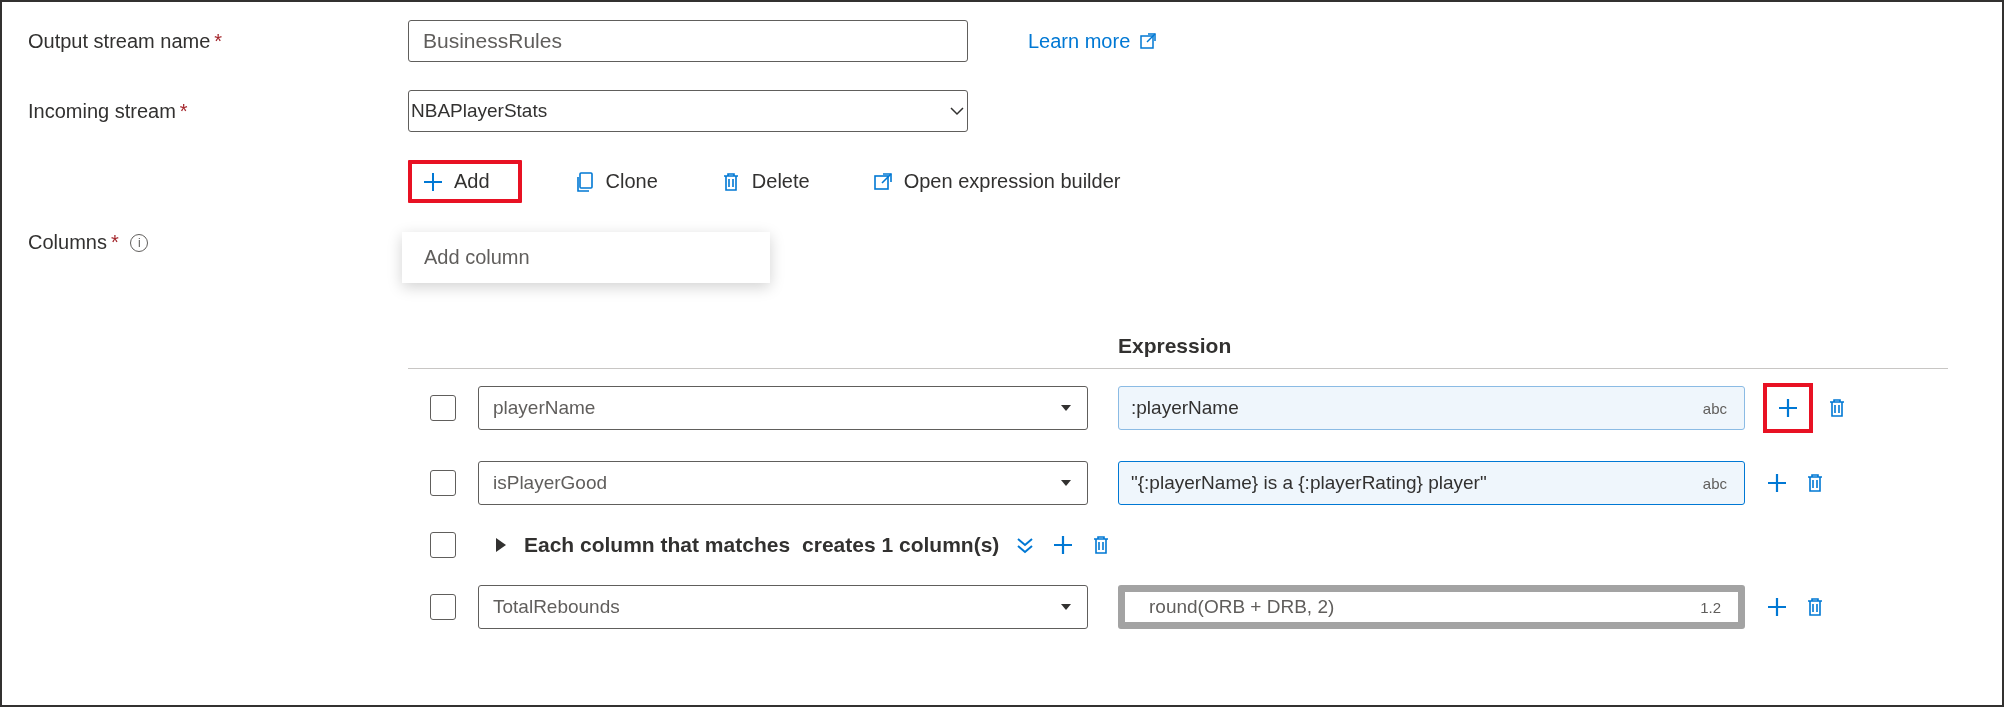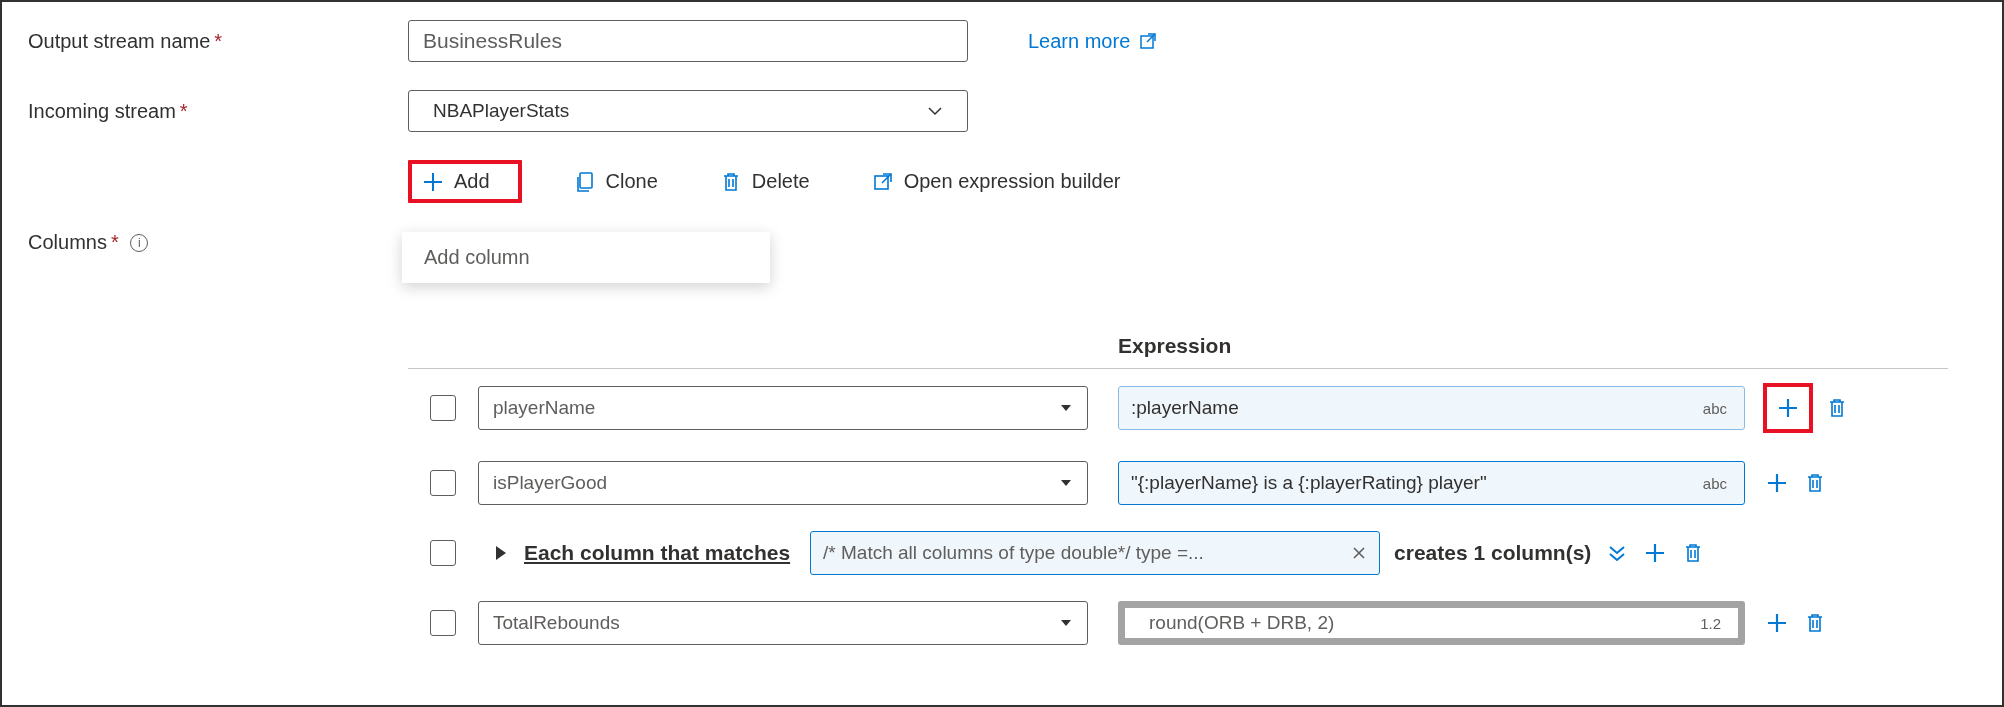--- a/index.html
+++ b/index.html
@@ -37,21 +37,21 @@
     padding: 0 14px;
     font-size: 21px;
     color: #605e5c;
     background: #fff;
   }
   .select-wrap {
     width: 560px;
     height: 42px;
     border: 1px solid #605e5c;
     border-radius: 3px;
-    padding: 0 24px;
+    padding: 0 2px;
     display: flex;
     align-items: center;
     justify-content: space-between;
     font-size: 19px;
     color: #323130;
     background: #fff;
   }
   .link {
     color: #0078d4;
     margin-left: 60px;
@@ -215,22 +215,21 @@
   .expand-tri {
     width: 0; height: 0;
     border-top: 7px solid transparent;
     border-bottom: 7px solid transparent;
     border-left: 10px solid #323130;
     margin: 0 18px;
   }
   .pattern-label {
     font-weight: 700;
     font-size: 21px;
-    margin-right: 20px;
-    text-decoration: underline;
+    margin-right: 12px;
   }
   .pattern-input {
     width: 570px;
     height: 44px;
     border: 1px solid #0078d4;
     border-radius: 3px;
     background: #eff6fc;
     padding: 0 12px;
     font-size: 19px;
     color: #605e5c;
@@ -389,26 +388,20 @@
         </span>
       </div>
     </div>
 
     <div class="pattern-row">
       <div class="col-checkbox">
           <div class="chk"></div>
         </div>
       <div class="expand-tri"></div>
       <span class="pattern-label">Each column that matches</span>
-      <div class="pattern-input">
-        <span>/* Match all columns of type double*/ type =...</span>
-        <svg width="16" height="16" viewBox="0 0 16 16">
-            <path d="M3 3 L13 13 M13 3 L3 13" stroke="#605e5c" stroke-width="1.6"></path>
-          </svg>
-      </div>
       <span class="pattern-suffix">creates 1 column(s)</span>
       <div class="col-actions">
         <span class="chevrons-icon">
           <svg width="22" height="22" viewBox="0 0 22 22">
               <path d="M4 5 L11 11 L18 5 M4 12 L11 18 L18 12" fill="none" stroke="#0078d4" stroke-width="2"></path>
             </svg>
         </span>
         <span class="plus-icon">
           <svg width="24" height="24" viewBox="0 0 24 24">
               <path d="M12 3 V21 M3 12 H21" stroke="#0078d4" stroke-width="2.2"></path>

